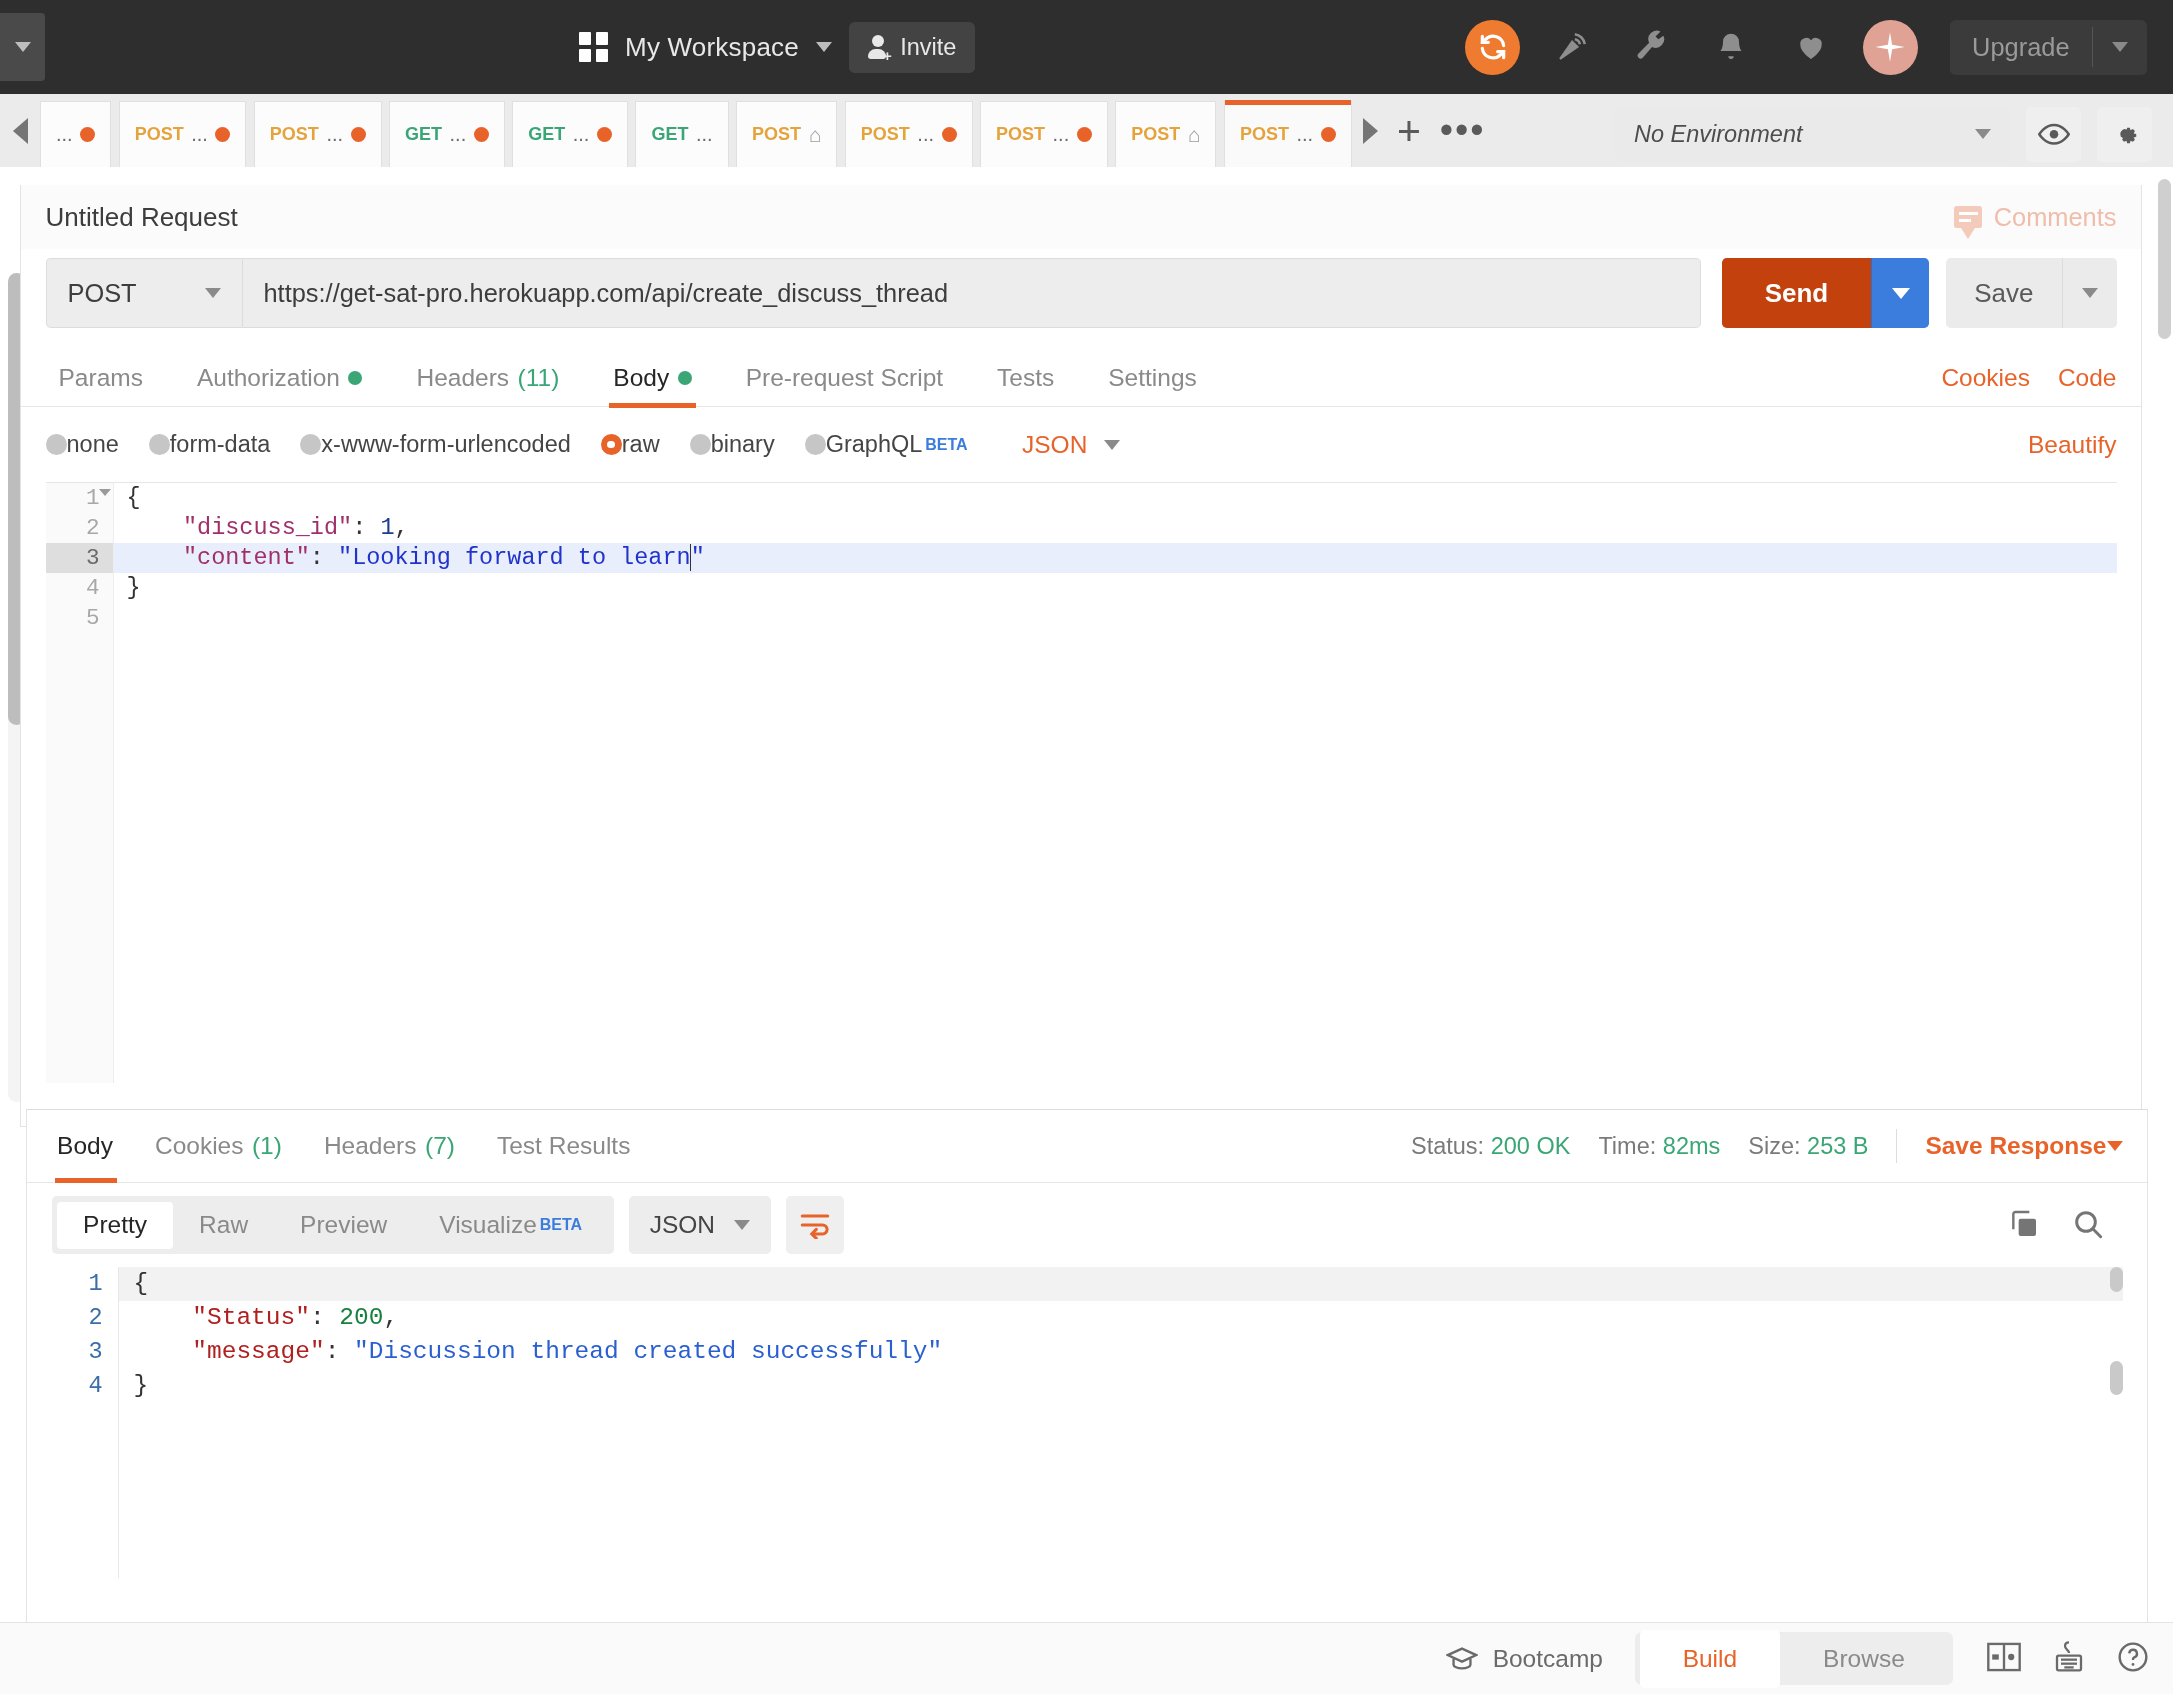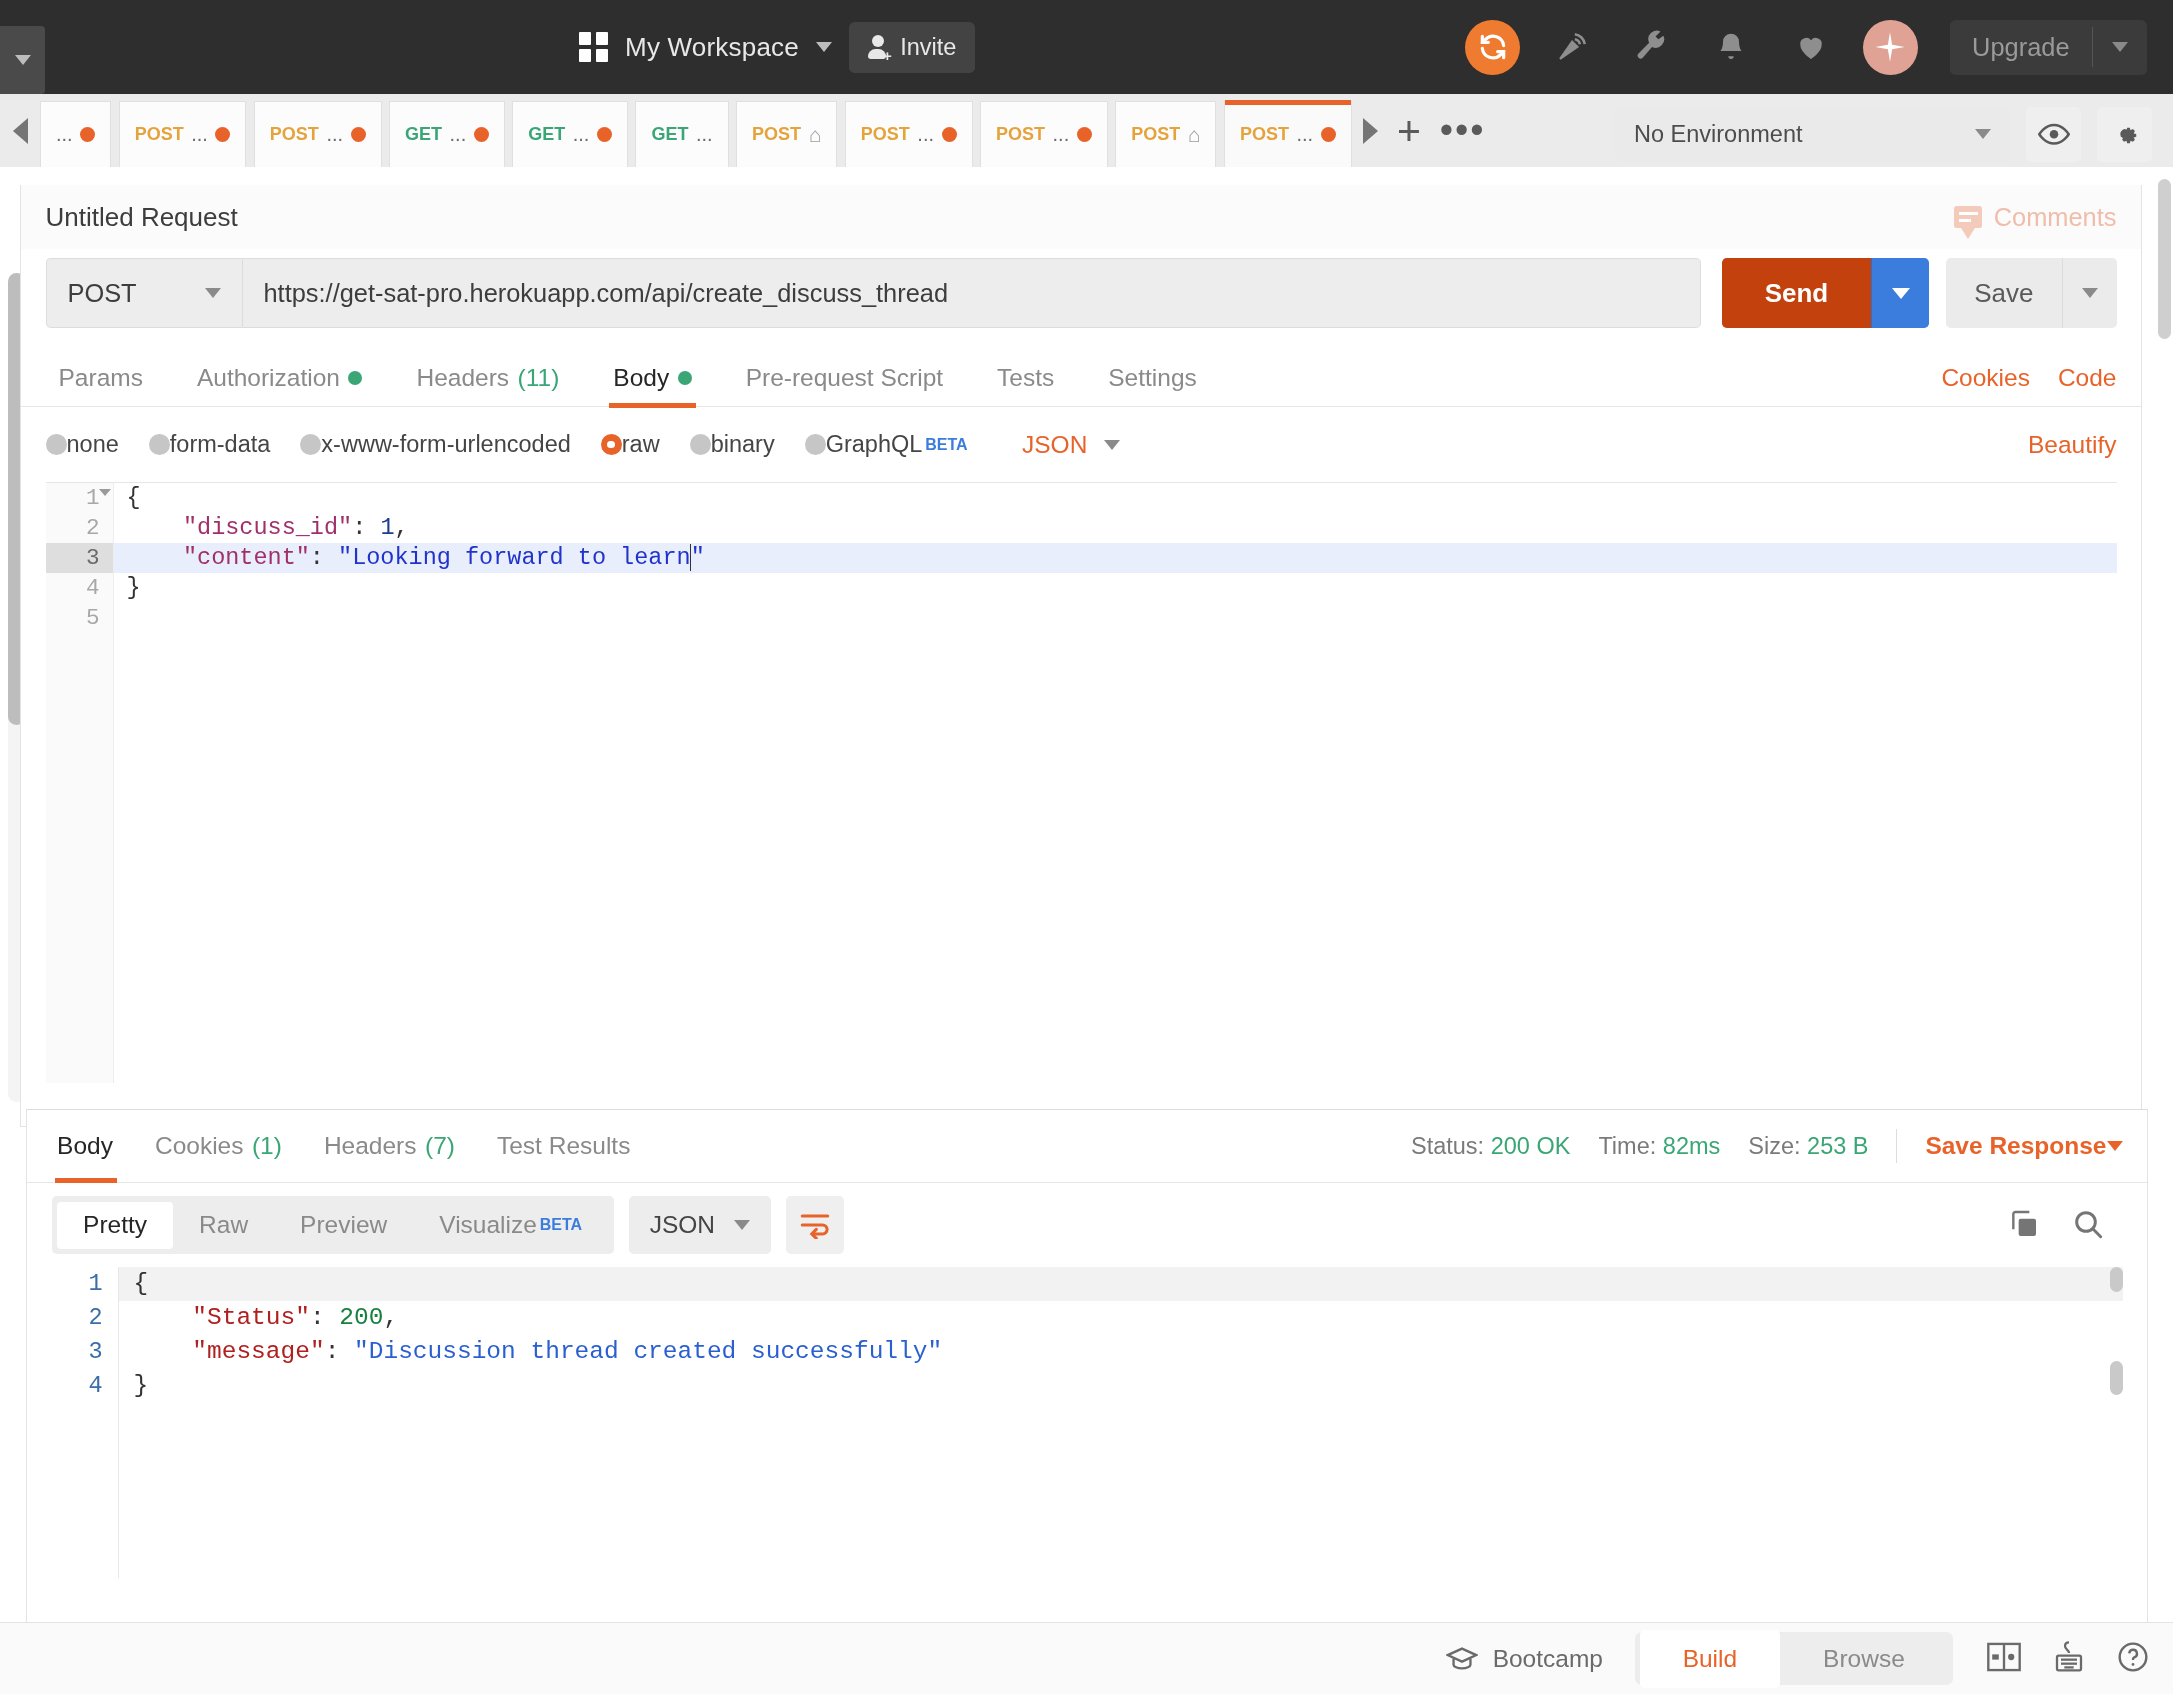--- a/index.html
+++ b/index.html
@@ -7,21 +7,21 @@
     width: 2173px; height: 1695px;
     font-family: "Liberation Sans", sans-serif;
     background: #ffffff;
     overflow: hidden;
   }
 
   
   .topbar {
     position: absolute; left: 0; top: 0; width: 2173px; height: 94px;
     background: #2e2e2e;
-    display: flex; align-items: flex-end;
+    display: flex; align-items: center;
   }
   .topbar-left-btn {
     width: 45px; height: 68px; margin-left: 0px;
     background: #4a4a4a; border-radius: 0 3.8px 3.8px 0;
     display: flex; align-items: center; justify-content: center;
   }
   .caret-light {
     width: 0; height: 0;
     border-left: 8.5px solid transparent; border-right: 8.5px solid transparent;
     border-top: 10.4px solid #bdbdbd;
@@ -96,21 +96,21 @@
   .tab .m-get { color: #3aa675; font-weight: bold; font-size: 18px; }
   .tab .t-name { color: #6a6a6a; font-size: 20px; }
   .tab .dot { width: 15px; height: 15px; border-radius: 50%; background: #e8632a; display:inline-block;}
   .tab .cursor-bar { color:#9a9a9a; font-size: 21px; }
   .tab-actions { display:flex; align-items:center; height:73px; padding-left: 11.3px; gap: 19px;}
   .plus-ico { font-size: 41px; color: #5a5a5a; line-height: 38px; font-weight: 300;}
   .dots-ico { font-size: 38px; color:#5a5a5a; letter-spacing: 1.9px; line-height: 19px;}
 
   .env-area {
     position:absolute; right: 21px; top: 106px;
-    display:flex; align-items:center; gap: 16px;
+    display:flex; align-items:center; gap: 16px; font-style: italic;
   }
   .env-select {
     width: 395px; height: 56px; background:#eaeaea; border-radius:4.7px;
     display:flex; align-items:center; justify-content:space-between; padding: 0 19px;
     color:#4d4d4d; font-size:23.5px; cursor:pointer;
   }
   .env-icon-btn {
     width: 55px; height: 55px; background:#efefef; border-radius:4.7px;
     display:flex;align-items:center;justify-content:center;cursor:pointer;
   }

